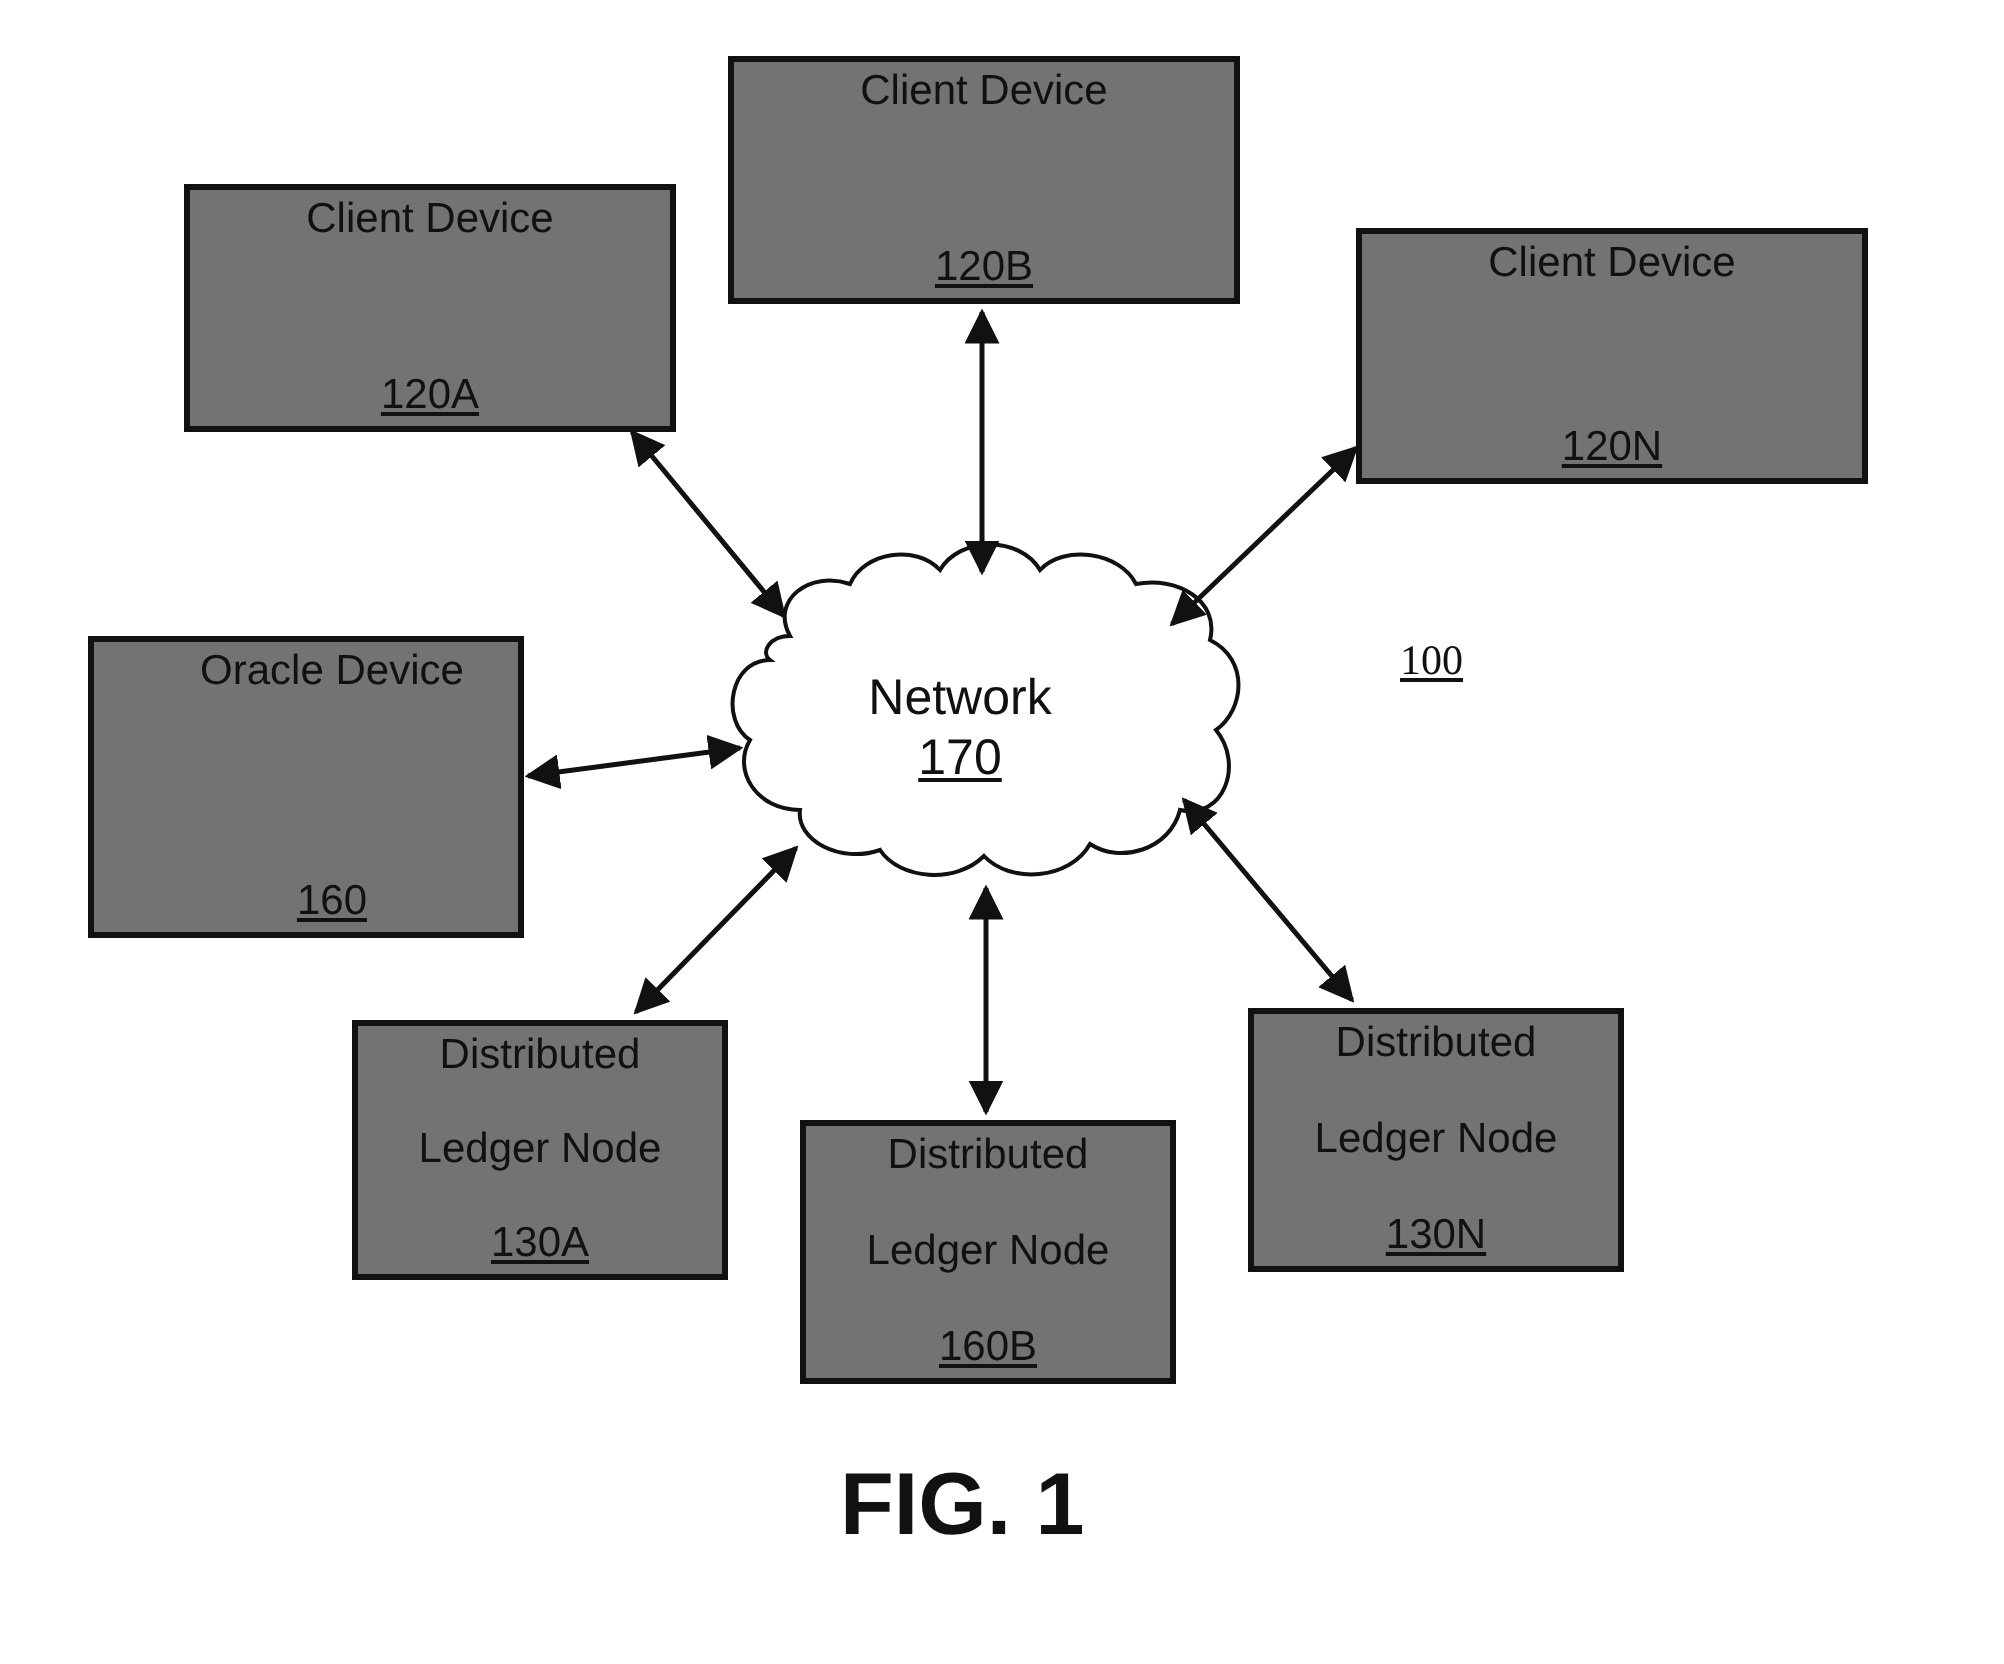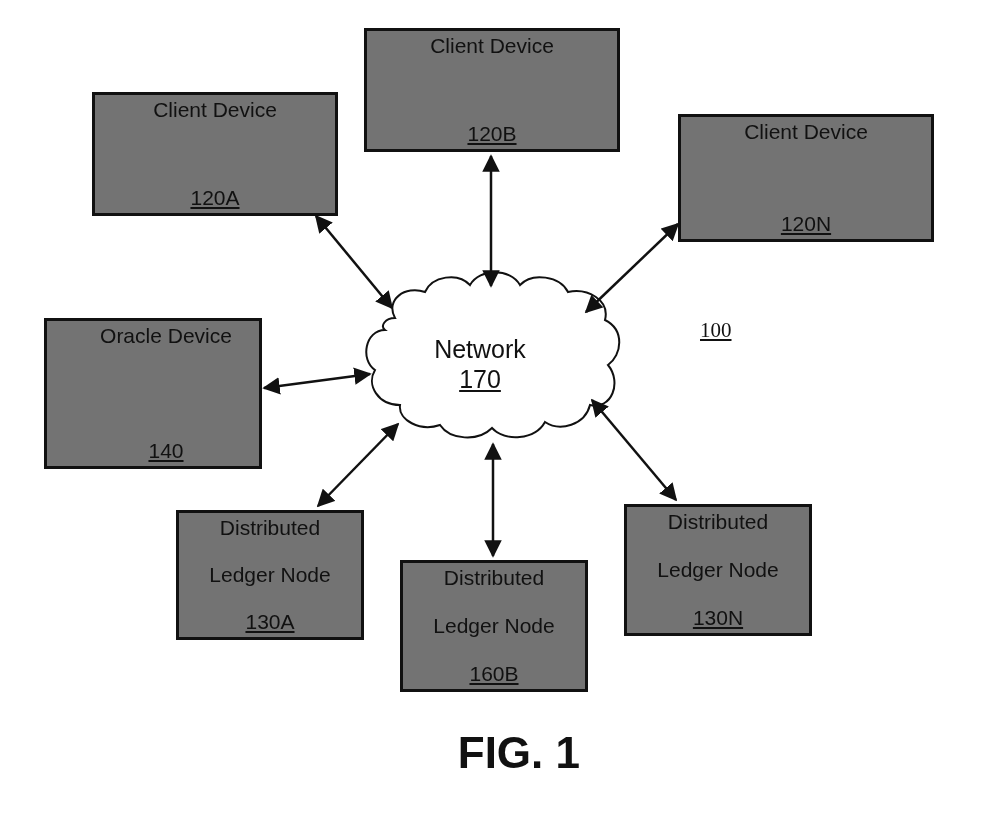--- a/index.html
+++ b/index.html
@@ -7,21 +7,21 @@
            font-family: "Liberation Sans", sans-serif; color: #111; }
     .box { position: absolute; border: 3px solid #111; background: #737373; box-sizing: border-box;
            display: flex; flex-direction: column; align-items: center; justify-content: space-between;
            text-align: center; font-size: 21px; line-height: 30px; }
     .box .ref { text-decoration: underline; }
     #diagram-svg { position: absolute; left: 0; top: 0; }
     .cloud-label { position: absolute; left: 420px; top: 334px; width: 120px; text-align: center;
                    font-size: 25px; line-height: 30px; }
     .cloud-label .ref { text-decoration: underline; }
     .sys-ref { position: absolute; left: 700px; top: 318px; font-size: 21px; text-decoration: underline; font-family: Liberation Serif, serif; }
-    .fig { position: absolute; left: 420px; top: 728px; width: 160px; text-align: right;
+    .fig { position: absolute; left: 420px; top: 728px; width: 160px; text-align: left;
            font-size: 44px; font-weight: bold; }
   </style>
 </head>
 <body>
 
 <svg id="diagram-svg" width="1002" height="832">
   <defs>
     <marker id="arr" viewBox="0 0 10 10" refX="9" refY="5" markerWidth="7" markerHeight="7" orient="auto-start-reverse">
       <path d="M0,0 L10,5 L0,10 z" fill="#111"></path>
     </marker>
@@ -52,21 +52,21 @@
   <span class="ref">120B</span>
 </div>
 
 <div class="box" style="left:678px; top:114px; width:256px; height:128px;">
   <span>Client Device</span>
   <span class="ref">120N</span>
 </div>
 
 <div class="box" style="left:44px; top:318px; width:218px; height:151px;padding-left:26px;">
   <span>Oracle Device</span>
-  <span class="ref">140</span>
+  <span class="ref">160</span>
 </div>
 
 <div class="box" style="left:176px; top:510px; width:188px; height:130px;">
   <span>Distributed</span>
   <span>Ledger Node</span>
   <span class="ref">130A</span>
 </div>
 
 <div class="box" style="left:400px; top:560px; width:188px; height:132px;">
   <span>Distributed</span>

